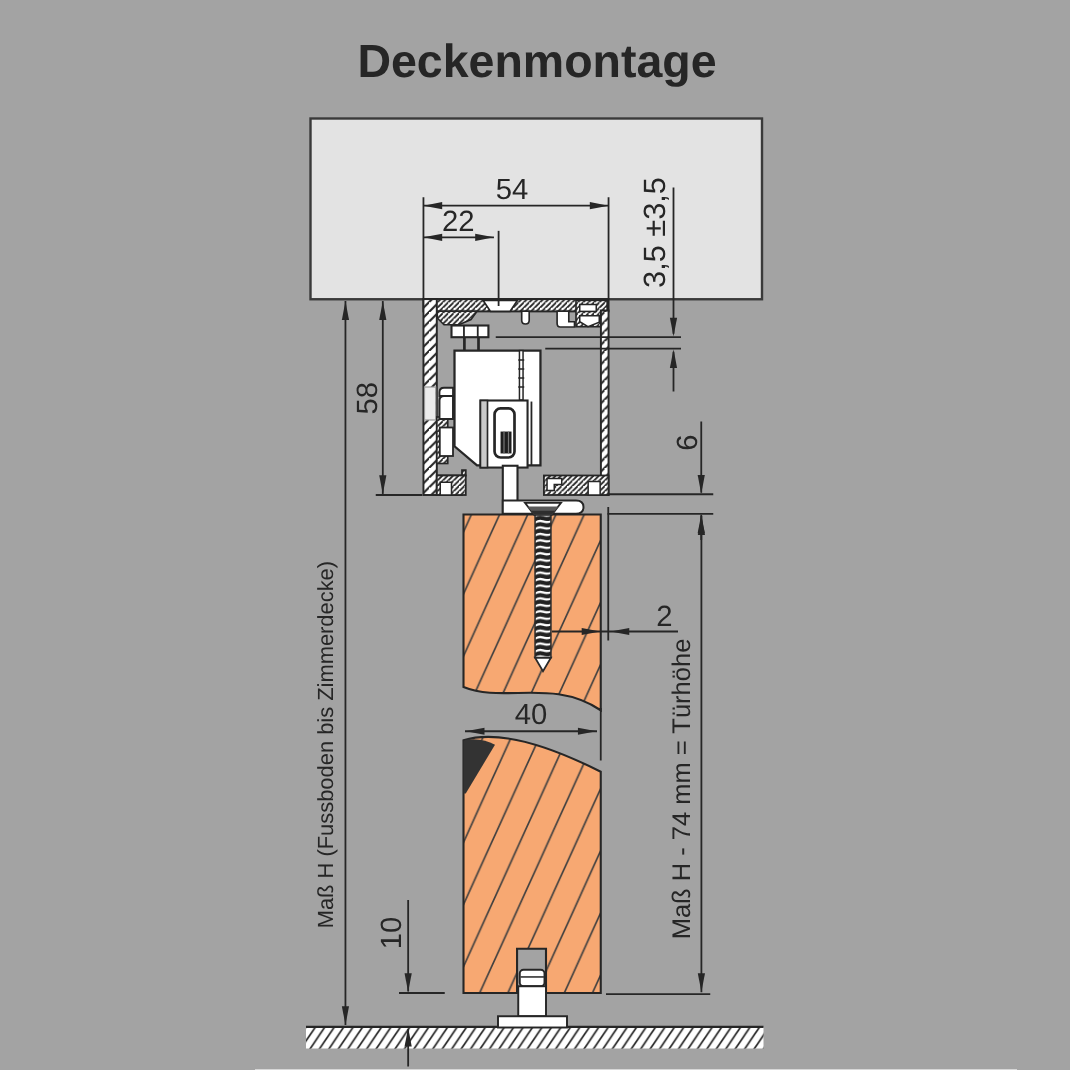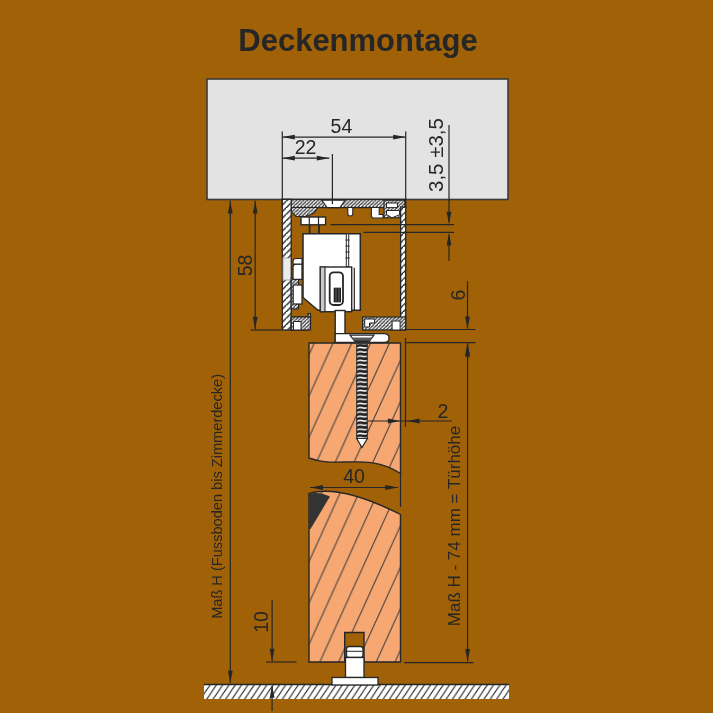--- a/index.html
+++ b/index.html
@@ -1,16 +1,16 @@
 <!DOCTYPE html>
 <html><head>
 <meta charset="utf-8">
 <style>
 html,body{margin:0;padding:0;background:#fff;}
-#page{position:relative;width:713px;height:713px;background:#a16207;overflow:hidden;
+#page{position:relative;width:713px;height:713px;background:#a3a3a3;overflow:hidden;
 font-family:"Liberation Sans", sans-serif;}
 svg{position:absolute;left:0;top:0;}
 text{fill:#262626;}
 </style>
 </head>
 <body>
 <div id="page">
 <svg width="713" height="713" viewBox="0 0 713 713">
 <defs>
 <pattern id="alu" width="3.6" height="3.6" patternUnits="userSpaceOnUse">

